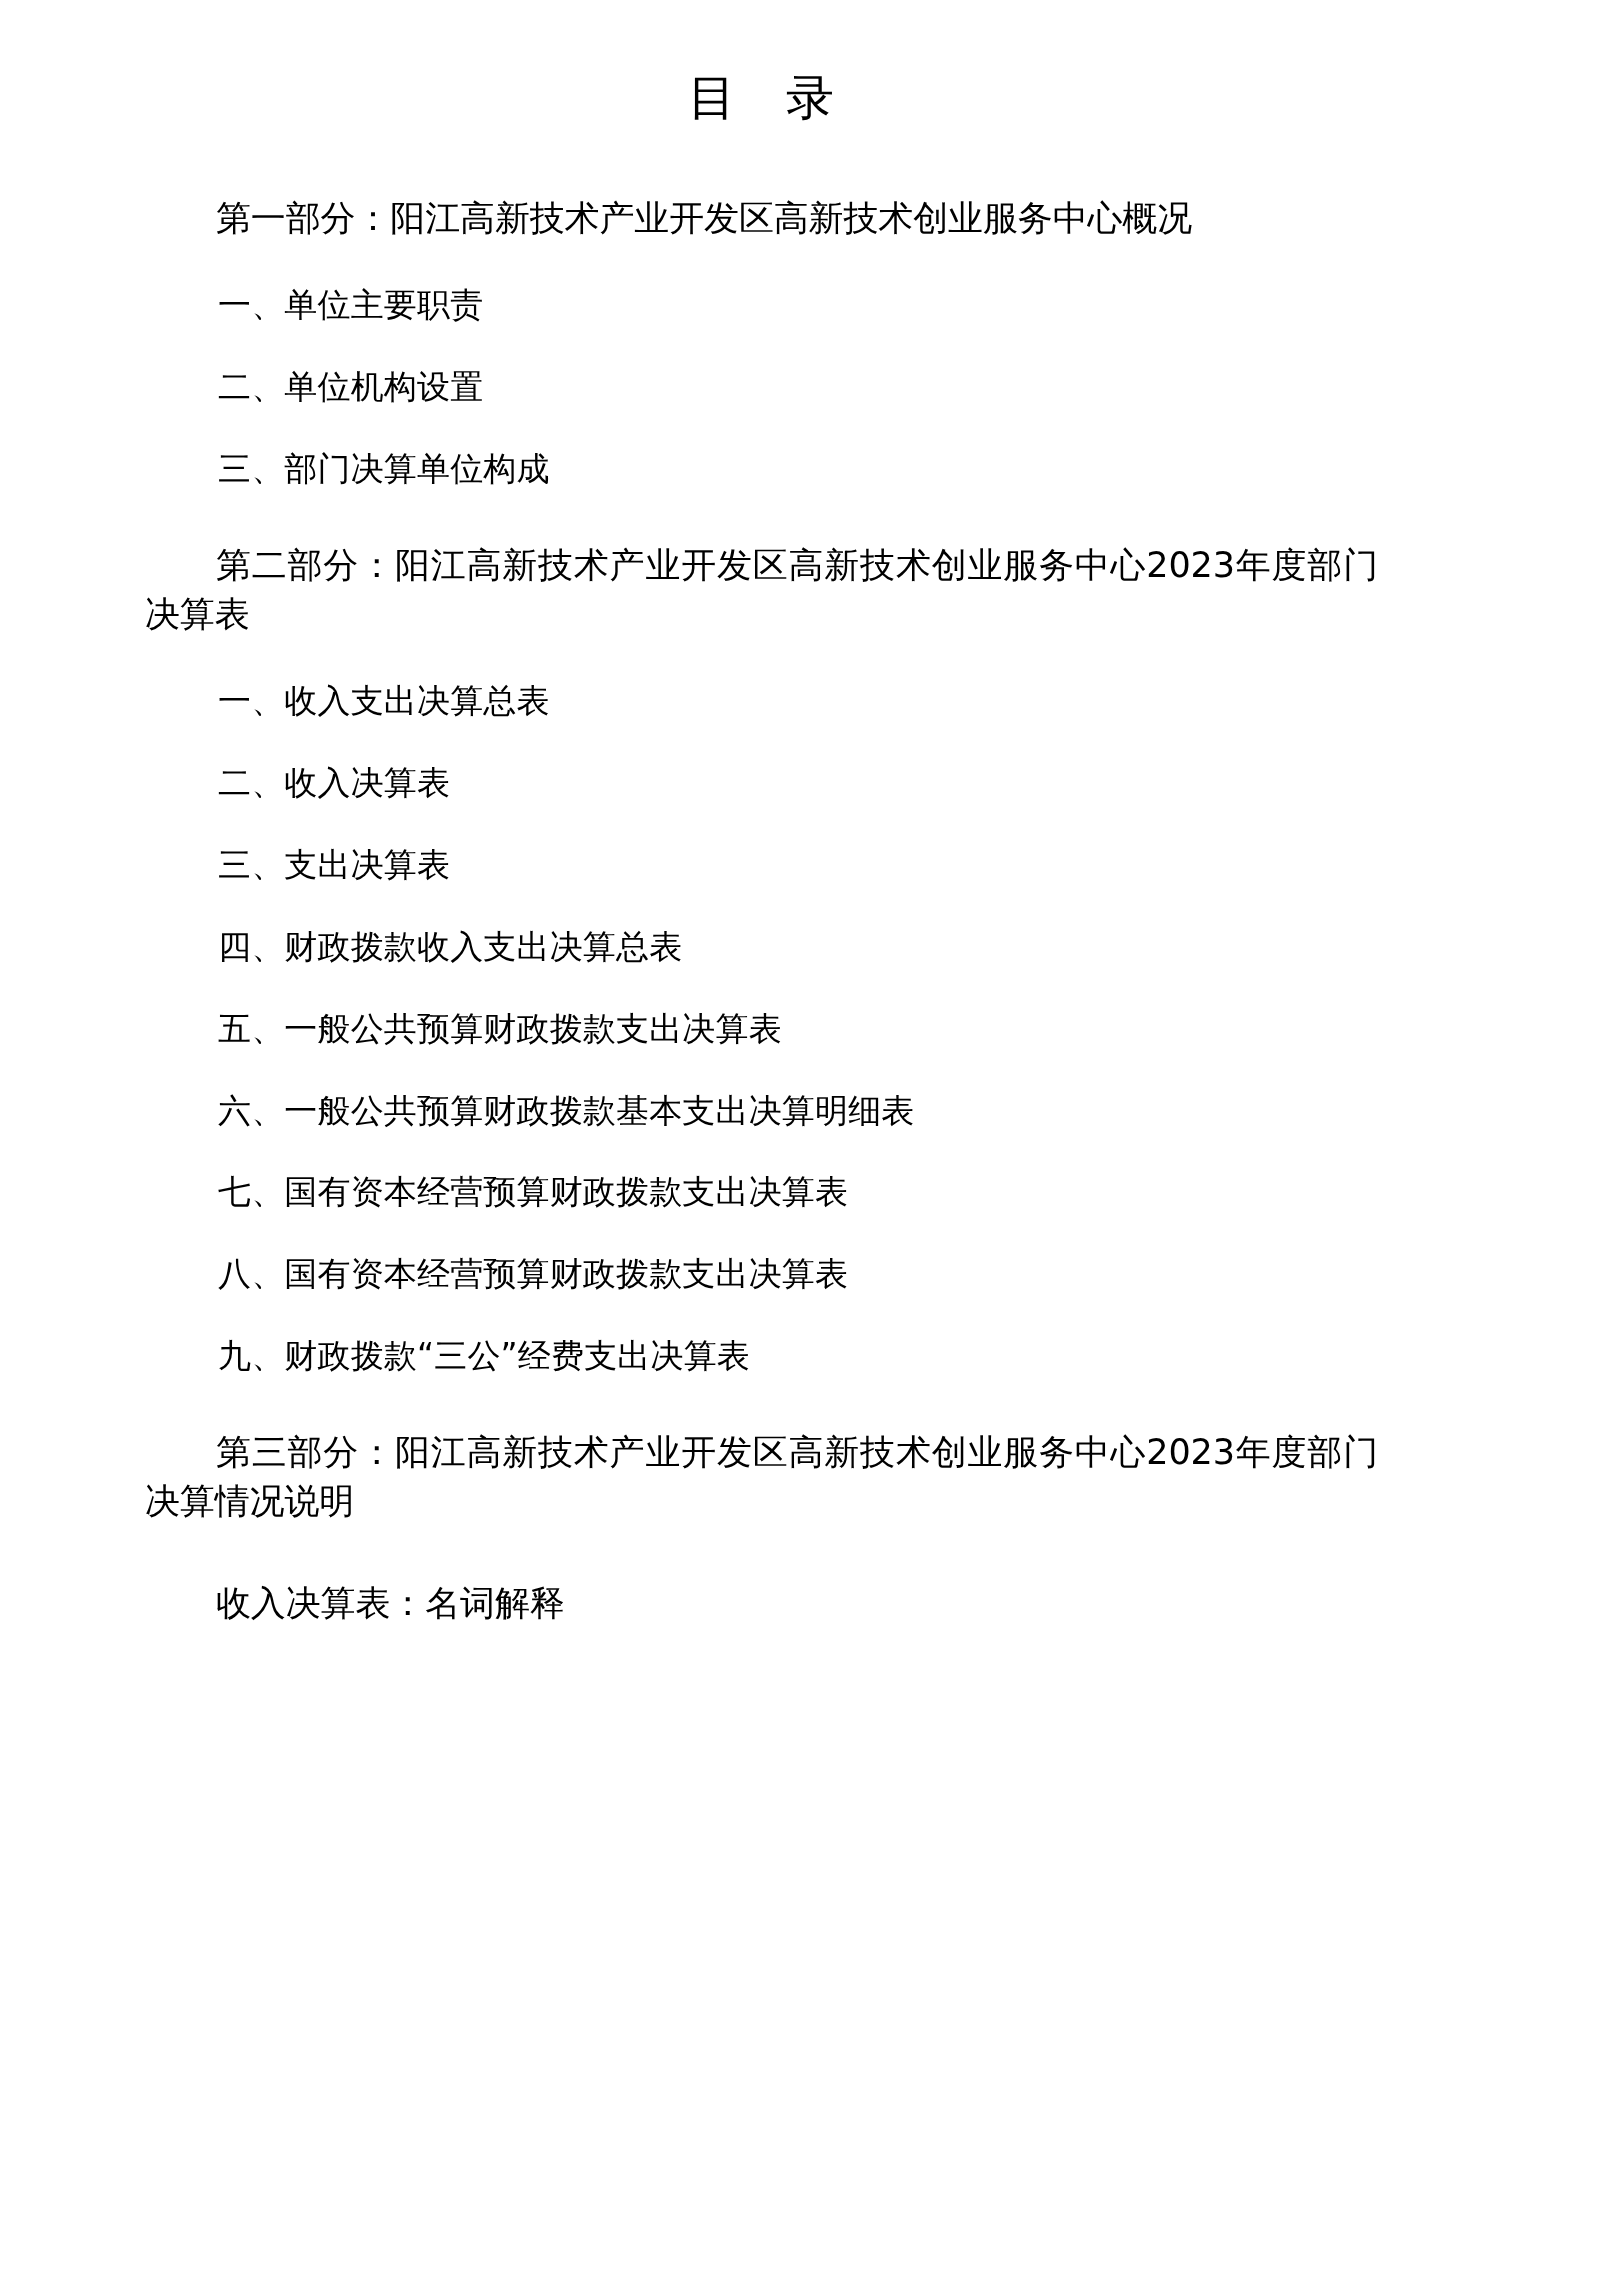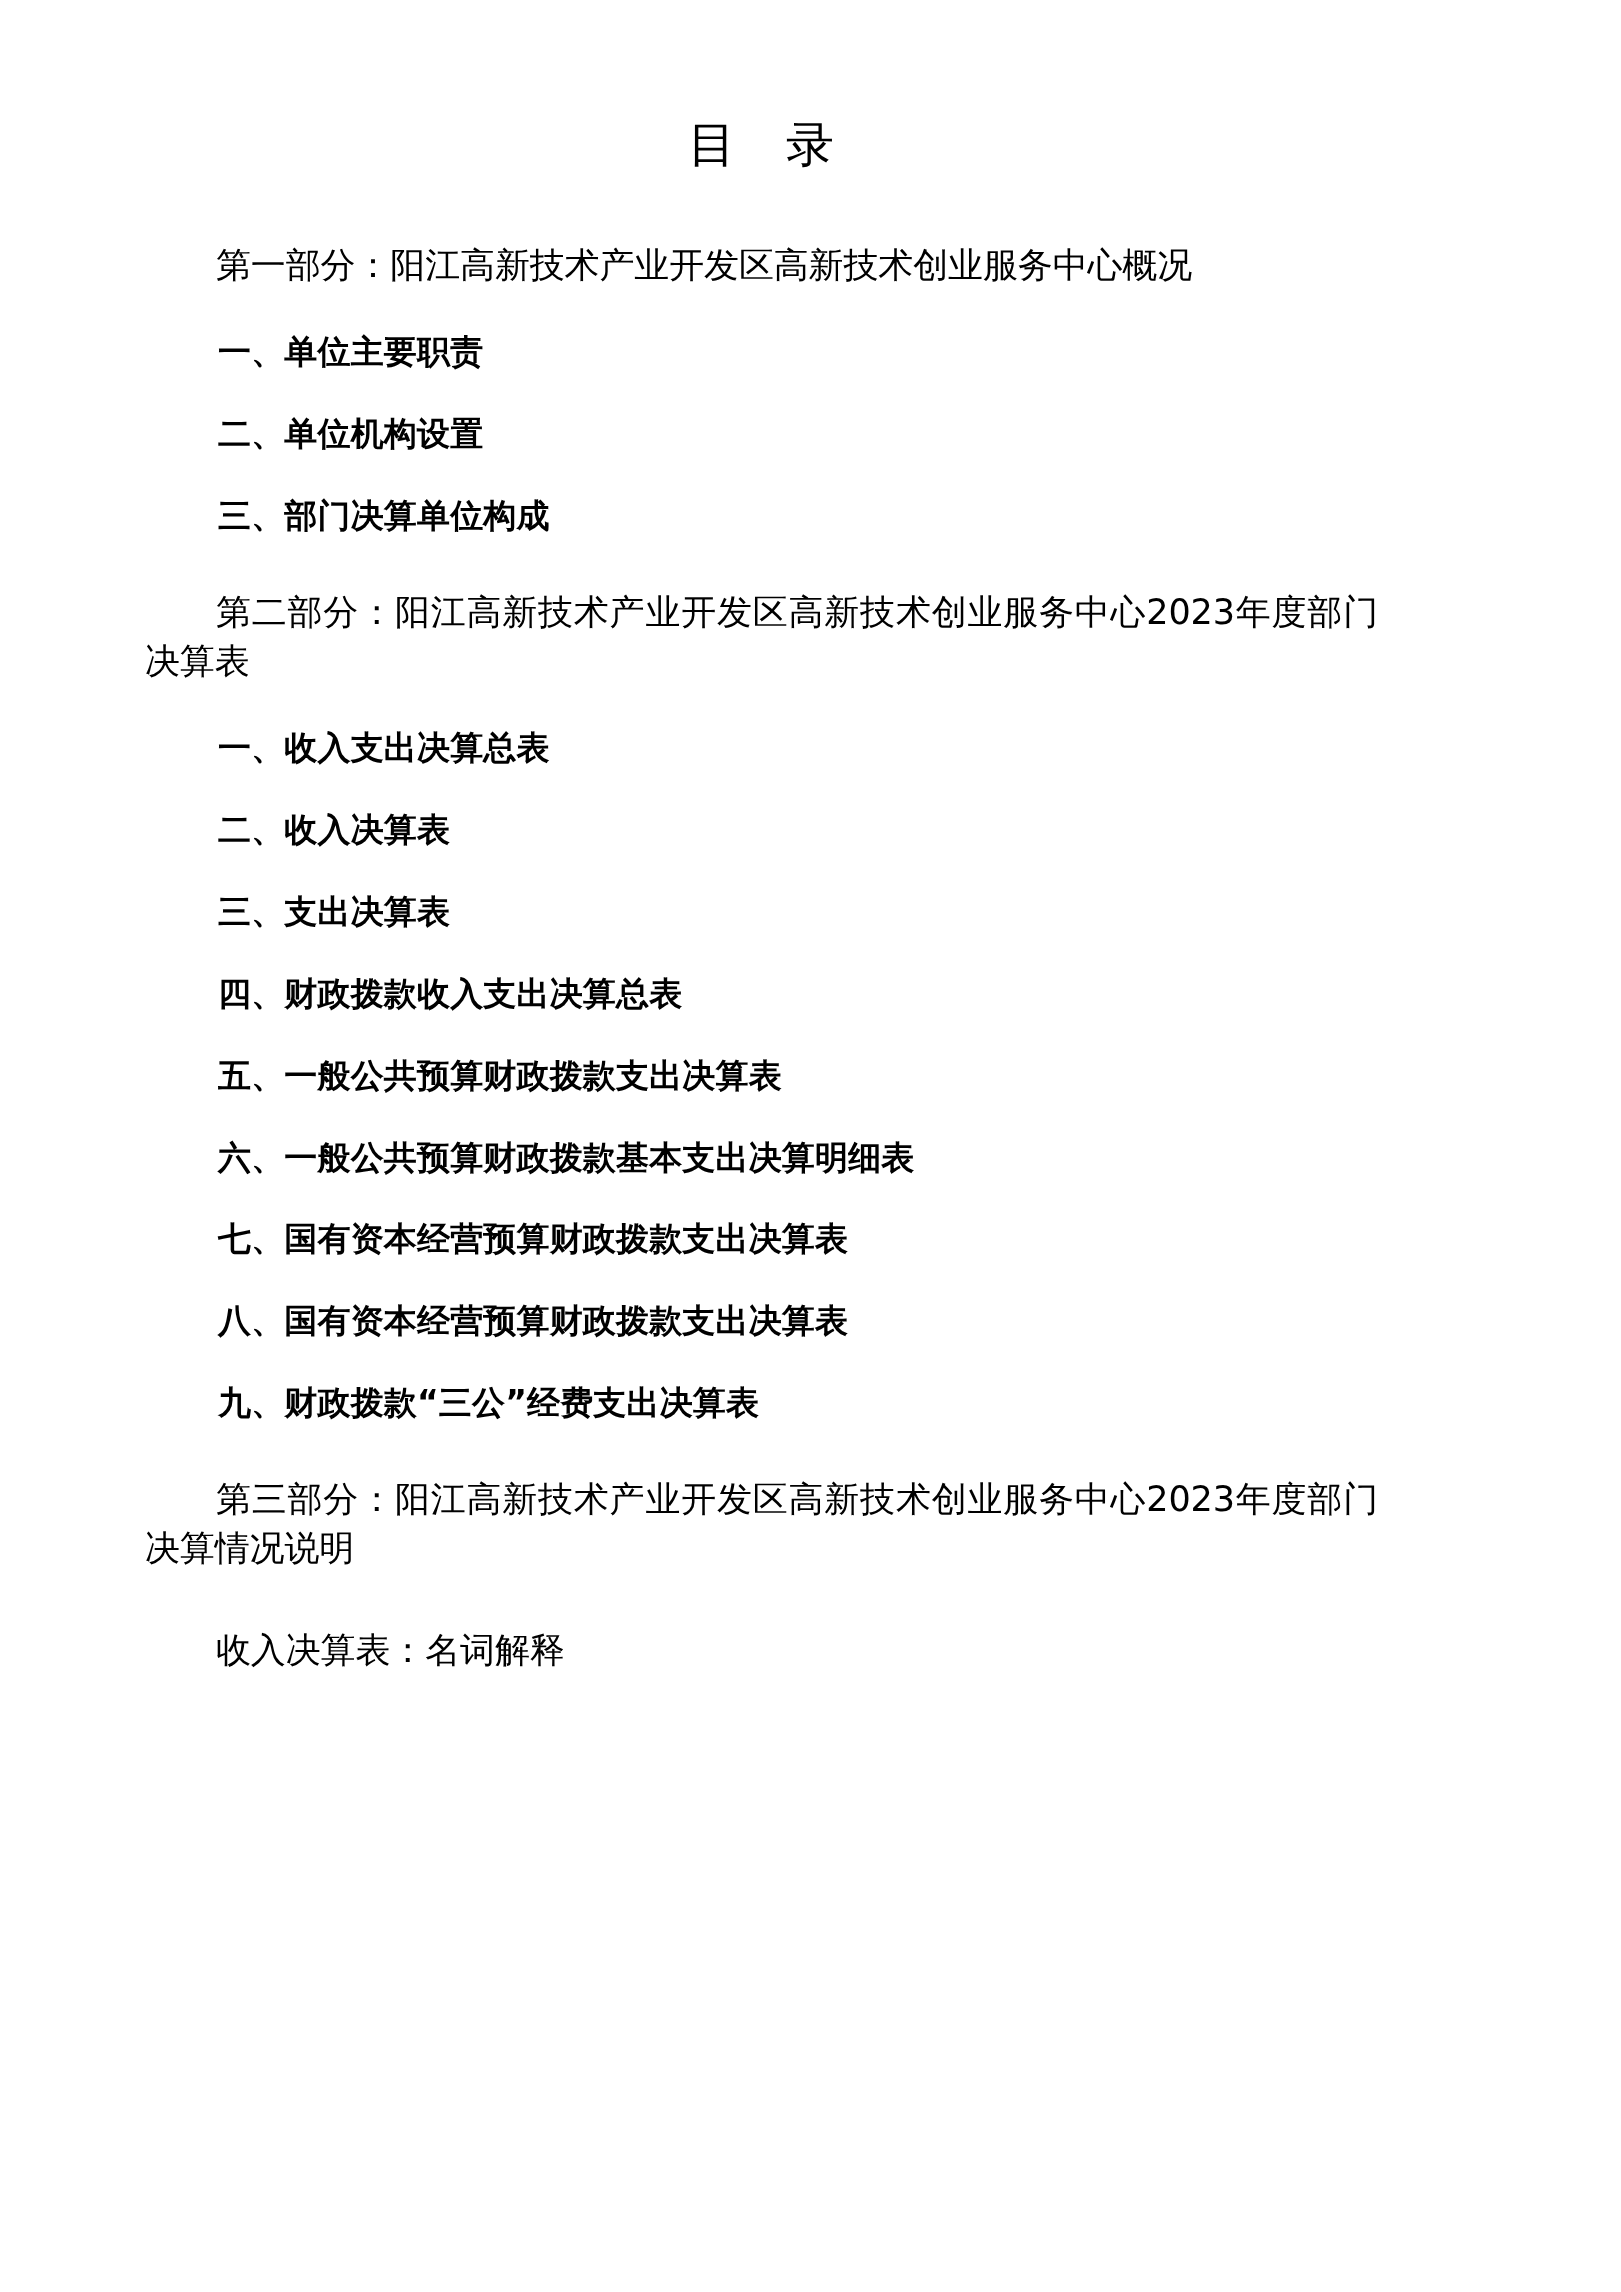--- a/index.html
+++ b/index.html
@@ -28,21 +28,21 @@
     width: 1233px;
   }
   
   .doc-title {
     text-align: center;
     font-size: 48px;
     line-height: 1;
     font-weight: 400;
     letter-spacing: 0.02em;
     margin: 0;
-    padding-top: 120px;
+    padding-top: 73px;
     padding-bottom: 0;
     color: #000000;
     white-space: pre;
   }
   
   .part-heading {
     font-size: 35px;
     line-height: 49px;
     font-weight: 400;
     letter-spacing: -0.004em;
@@ -52,21 +52,21 @@
     text-align: justify;
     text-justify: inter-character;
     word-break: break-all;
   }
   .part-heading.first { margin-top: 73px; }
   .part-heading.spaced { margin-top: 53px; }
   
   .toc-entry {
     font-size: 33px;
     line-height: 1.15;
-    font-weight: 700;
+    font-weight: 400;
     letter-spacing: 0.005em;
     margin: 0;
     padding-left: 73px;
     color: #000000;
     white-space: nowrap;
   }
   .toc-entry.gap-first { margin-top: 43px; }
   .toc-entry.gap { margin-top: 44px; }
 </style>
 </head>

